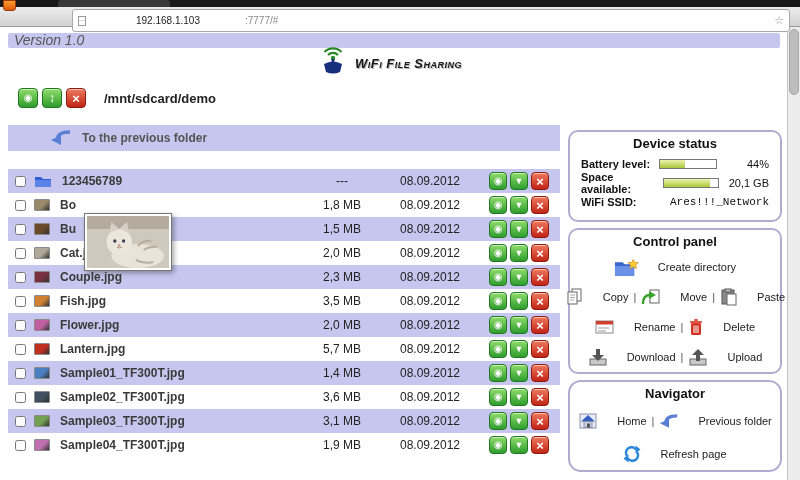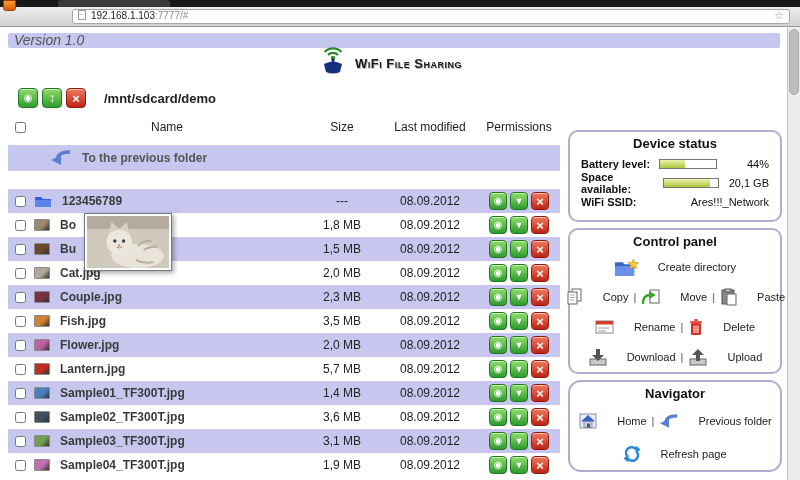--- a/index.html
+++ b/index.html
@@ -6,42 +6,42 @@
   html,body { width:800px; height:480px; overflow:hidden; background:#fff;
               font-family:"Liberation Sans", sans-serif; }
 
   
   .titlebar { position:absolute; top:0; left:0; width:800px; height:7px; background:#191919; z-index:30; }
   .tab { position:absolute; top:0; left:58px; width:112px; height:7px; background:#3a3a3a; border-radius:3px 3px 0 0; }
   .fx-btn { position:absolute; top:0; left:3px; width:13px; height:11px; z-index:40;
             background:linear-gradient(#ff9b2d,#dd5a0e); border-radius:0 0 3px 3px; border:1px solid #9a3c08; }
   .urlbar { position:absolute; top:7px; left:0; width:800px; height:20px; z-index:30;
             background:linear-gradient(#ededed,#d2d2d2); border-bottom:1px solid #9a9a9a; }
-  .urlfield { position:absolute; top:2px; left:72px; right:10px; height:15px; background:#fff;
-              border:1px solid #a8a8a8; border-radius:3px; display:flex; 
-              padding:0 5px; font-size:10px; }
+  .urlfield { position:absolute; top:2px; left:72px; right:10px; height:23px; background:#fff;
+              border:1px solid #a8a8a8; border-radius:3px; display:flex; align-items:center;
+              padding:0 5px; font-size:10px;gap:45px; }
   .page-icon { width:8px; height:10px; border:1px solid #9a9a9a; background:
                linear-gradient(#fff 40%, #ddd 40%, #ddd 50%, #fff 50%, #fff 70%, #ddd 70%, #ddd 80%, #fff 80%);
                margin-right:5px; flex:0 0 auto; }
   .url-host { color:#222; }
   .url-rest { color:#8a8a8a; }
   .star { margin-left:auto; color:#9a9a9a; font-size:11px; line-height:1; }
 
   
   .scrollbar { position:absolute; top:27px; right:0; width:13px; height:453px; background:#ececec;
                border-left:1px solid #c6c6c6; z-index:25; }
   .scroll-thumb { position:absolute; top:2px; left:1px; width:10px; height:66px; background:#bdbdbd;
                   border-radius:5px; border:1px solid #a8a8a8; }
 
   
   .page { position:absolute; top:27px; left:0; width:787px; height:453px; background:#fff; overflow:hidden; }
   .version-bar { position:absolute; top:6px; left:8px; width:772px; height:15px; background:#c6c6ee;
                  border-radius:2px; font-size:14px; font-style:italic; color:#555;
                  line-height:15px; padding-left:6px; }
-  .logo-row { position:absolute; top:20px; left:0; width:780px; text-align:center; }
+  .logo-row { position:absolute; top:20px; left:0; width:780px; text-align:center;font-style:italic; }
   .logo-inner { display:inline-flex; align-items:center; gap:7px; }
   .logo-title { font-size:13px; font-weight:bold; font-variant:small-caps; letter-spacing:0.5px;
                 color:#1a1a1a; text-shadow:1px 1px 0 #b8b8b8; }
 
   .toolbar { position:absolute; top:60px; left:18px; height:22px; display:flex; align-items:center; gap:4px; }
   .path { font-size:13px; font-weight:bold; color:#222; margin-left:14px; }
 
   
   .tbtn, .abtn { display:flex; align-items:center; justify-content:center; color:#fff;
                  border-radius:4px; cursor:pointer; box-shadow:inset 0 1px 0 rgba(255,255,255,.55); }
@@ -85,21 +85,21 @@
            border:2px solid #aeaed2; border-radius:10px; }
   #device-panel { top:103px; height:92px; }
   #control-panel { top:201px; height:146px; }
   #navigator-panel { top:353px; height:92px;border-radius:13px; }
   .ptitle { font-size:13px; font-weight:bold; color:#111; text-align:center; padding:4px 0 3px; }
   .drow { display:flex; align-items:center; padding:0 11px; height:19px; font-size:11px; color:#111; }
   .dlabel { font-weight:bold; }
   .bar { margin-left:auto; width:58px; height:10px; border:1px solid #777; background:#fff; overflow:hidden; }
   .fill { display:block; height:100%; background:linear-gradient(180deg,#eef2b0,#aac838); }
   .dval { width:52px; text-align:right; }
-  .dval.wide { margin-left:auto; width:auto; }
+  .dval.wide { margin-left:auto; width:auto;font-family:Liberation Mono, monospace; }
   .cprow { display:flex; justify-content:center; align-items:center; gap:5px; font-size:11px; color:#222; }
   #control-panel .cprow { height:30px; }
   #navigator-panel .cprow { height:33px; }
   .cp-btn { display:inline-flex; align-items:center; gap:19px; cursor:pointer; }
   .cp-btn svg { display:block; }
   .sep { color:#555; }
 </style>
 </head>
 <body>
 
@@ -142,29 +142,20 @@
     <span class="tbtn green">
         <span class="g-sort">↕</span>
       </span>
     <span class="tbtn red">
         <span class="g-del">×</span>
       </span>
     <span class="path">/mnt/sdcard/demo</span>
   </div>
 
   <div class="table">
-    <div class="thead">
-      <span class="c-cb">
-          <input type="checkbox" class="cb" style="">
-        </span>
-      <span class="hname">Name</span>
-      <span class="hd">Size</span>
-      <span class="hd">Last modified</span>
-      <span class="hd">Permissions</span>
-    </div>
 
     <div class="up-row">
       <span>
         <svg width="22" height="16" viewBox="0 0 22 16">
           <path d="M20 3 Q8 3 7.5 10" stroke="#5b7fd4" stroke-width="3.5" fill="none"></path>
           <polygon points="1,11 11,6 11,16" fill="#5b7fd4"></polygon>
         </svg>
       </span>
       <span>To the previous folder</span>
     </div>

